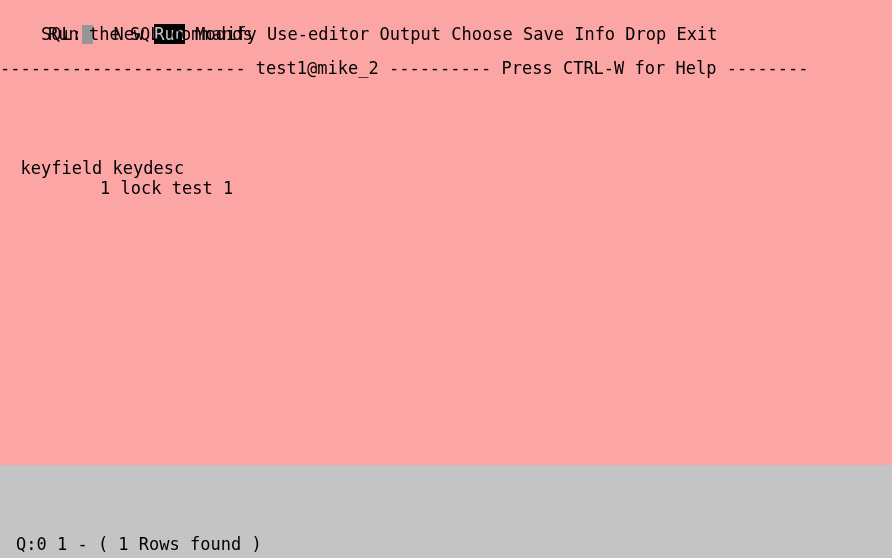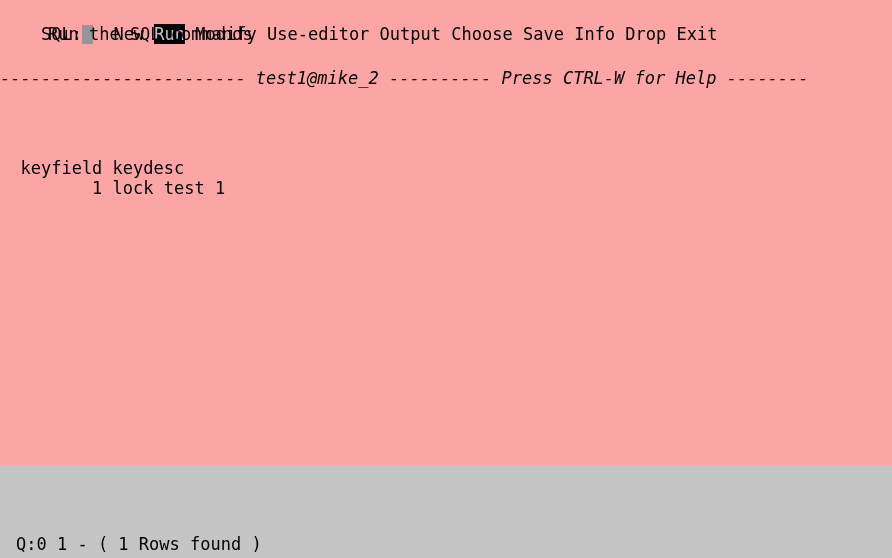--- a/index.html
+++ b/index.html
@@ -36,21 +36,21 @@
     height: 22px;
     line-height: 22px;
     white-space: pre;
     font-size: 17px;
     font-family: "DejaVu Sans Mono", "Liberation Mono", monospace;
   }
 
   
   .r0  { top: 1px; }
   .r1  { top: 23px; padding-left: 48px; }
-  .r3  { top: 67px; font-style: italic; }
+  .r3  { top: 57px; }
   .r6  { top: 133px; }
   .r8  { top: 177px; }
   .r24 { top: 533px; padding-left: 16px; }
 
   
   .cell { white-space: pre; display: inline-block; }
 
   .menu-label { color: #000000; }
 
   .menu-item {
@@ -69,21 +69,21 @@
     display: inline-block;
     width: 11px;
     height: 19px;
     vertical-align: -4px;
     background: #969696;
   }
 
   .hint-line { color: #000000; }
   .rule-line { color: #000000; }
   .col-header { color: #000000; margin-top: 24px; }
-  .data-row   { color: #000000; }
+  .data-row   { color: #000000; padding-left: 8px; }
   .status-line { color: #000000; }
 </style>
 </head>
 <body>
 
 <div class="screen">
 
   <div class="row r0" style="left:0px;">
     <span class="cell menu-label">SQL:</span><span class="cursor-block"></span><span class="cell">  </span><span class="menu-item">New</span><span class="cell"> </span><span class="menu-item selected">Run</span><span class="cell"> </span><span class="menu-item">Modify</span><span class="cell"> </span><span class="menu-item">Use-editor</span><span class="cell"> </span><span class="menu-item">Output</span><span class="cell"> </span><span class="menu-item">Choose</span><span class="cell"> </span><span class="menu-item">Save</span><span class="cell"> </span><span class="menu-item">Info</span><span class="cell"> </span><span class="menu-item">Drop</span><span class="cell"> </span><span class="menu-item">Exit</span>
   </div>

